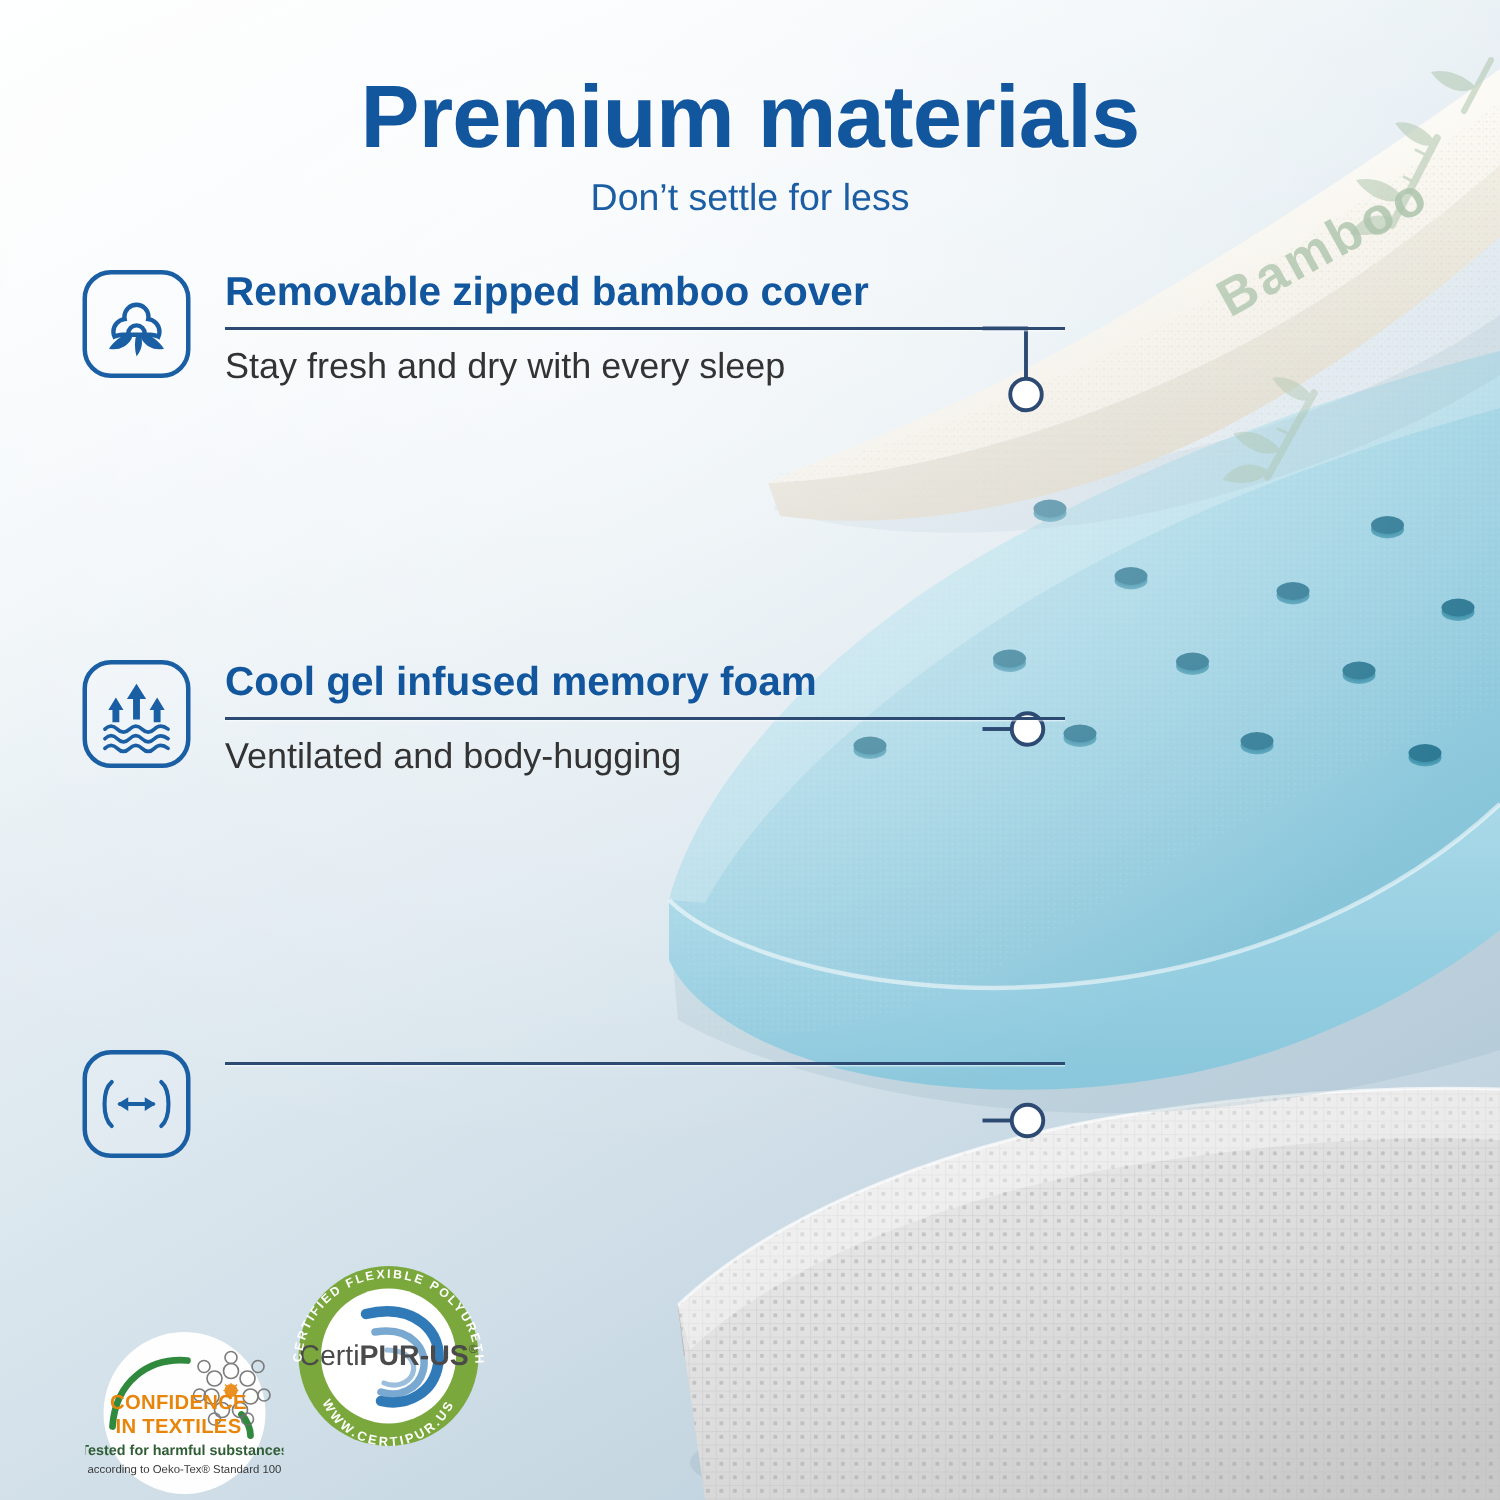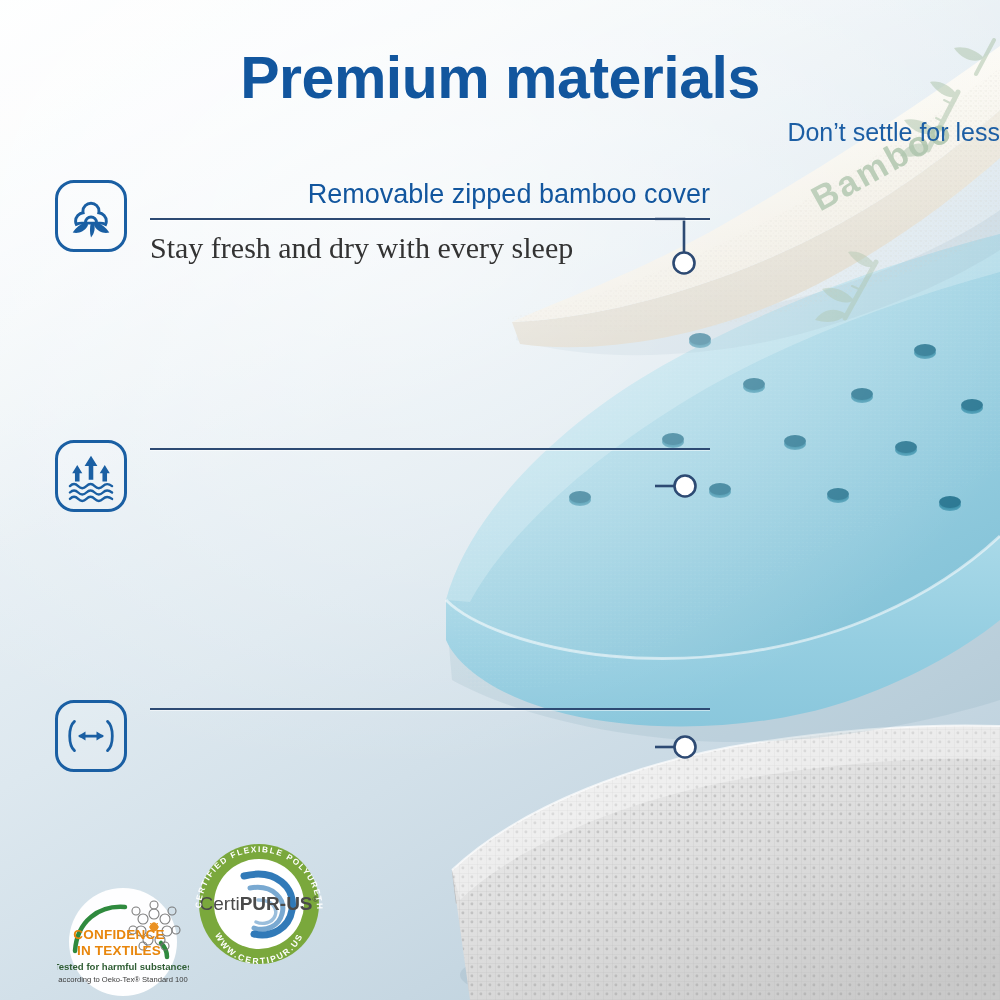--- a/index.html
+++ b/index.html
@@ -41,54 +41,53 @@
   
   .title {
     position:absolute; left:0; right:0; top:44px;
     text-align:center;
     font-size:59px; font-weight:bold; letter-spacing:-.5px;
     color:#12569e;
     text-shadow:0 1px 0 rgba(255,255,255,.55);
   }
   .subtitle {
     position:absolute; left:0; right:0; top:118px;
-    text-align:right;
+    text-align:center;
     font-size:25px; color:#1c5ea4;
   }
 
   
   .feature { position:absolute; left:55px; }
   .feat-1 { top:180px; }
   .feat-2 { top:440px; }
   .feat-3 { top:700px; }
 
   .icon-box {
     position:absolute; left:0; top:0;
     width:72px; height:72px;
     border:3px solid #1a5fa3;
     border-radius:19px;
     background:rgba(255,255,255,.14);
   }
   .icon-box svg { display:block; width:100%; height:100%; }
 
   .feat-text { position:absolute; left:95px; top:0; width:560px; }
   .feat-head {
-    font-size:27px; font-weight:normal; color:#12569e;
+    font-size:27px; font-weight:bold; color:#12569e;
     line-height:1.1; white-space:nowrap;
     text-shadow:0 1px 0 rgba(255,255,255,.4);
-    text-align:right;
   }
   .feat-rule {
     margin-top:8px;
     height:2px; background:#2d4a73; width:100%;
     box-shadow:0 1px 0 rgba(255,255,255,.5);
   }
   .feat-sub {
     margin-top:11px;
-    font-size:30px; color:#333;font-family:Liberation Serif, serif;
+    font-size:24px; color:#333;
   }
 
   
   #connectors { position:absolute; inset:0; pointer-events:none; }
 
   
   #product { position:absolute; inset:0; }
   #product svg { position:absolute; inset:0; }
 
   
@@ -366,21 +365,23 @@
           <path d="M51,24 L56.5,33 L53.5,33 L53.5,42 L48.5,42 L48.5,33 L45.5,33 Z"></path>
         </g>
         <g fill="none" stroke="#1a5fa3" stroke-width="2.6" stroke-linecap="round">
           <path d="M13,47c3-3,6-3,9,0s6,3,9,0s6-3,9,0s6,3,9,0s6-3,10,0"></path>
           <path d="M13,54c3-3,6-3,9,0s6,3,9,0s6-3,9,0s6,3,9,0s6-3,10,0"></path>
           <path d="M13,61c3-3,6-3,9,0s6,3,9,0s6-3,9,0s6,3,9,0s6-3,10,0"></path>
         </g>
       </svg>
     </div>
     <div class="feat-text">
+      <div class="feat-head">Cool gel infused memory foam</div>
       <div class="feat-rule"></div>
+      <div class="feat-sub">Ventilated and body-hugging</div>
     </div>
   </div>
 
   <div class="feature feat-3">
     <div class="icon-box">
       <svg viewBox="0 0 72 72" aria-hidden="true">
         <g fill="none" stroke="#1a5fa3" stroke-width="3" stroke-linecap="round">
           <path d="M18,20 C11,26 11,46 18,52"></path>
           <path d="M54,20 C61,26 61,46 54,52"></path>
           <line x1="24" y1="36" x2="48" y2="36"></line>

